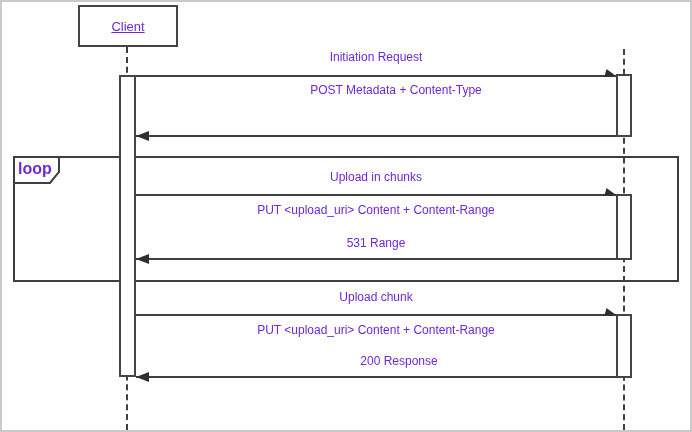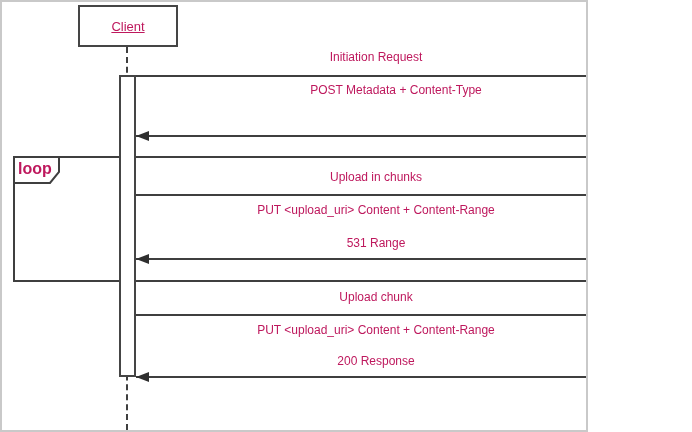--- a/index.html
+++ b/index.html
@@ -3,27 +3,27 @@
 <meta charset="utf-8">
 <style>
   html, body {
     margin: 0;
     padding: 0;
     background: #ffffff;
     font-family: "Liberation Sans", "DejaVu Sans", sans-serif;
   }
   .canvas {
     position: relative;
-    width: 588px;
+    width: 692px;
     height: 432px;
     box-sizing: border-box;
     background: #ffffff;
     border: 2px solid #c9c9c9;
     overflow: hidden;
-    color: #be185d;
+    color: #6d28d9;
   }
   
   .actor {
     position: absolute;
     box-sizing: border-box;
     border: 2px solid #454545;
     background: #ffffff;
     display: flex;
     align-items: center;
     justify-content: center;
@@ -124,21 +124,21 @@
     white-space: nowrap;
   }
   .lbl-sec1 { top: 48px; }
   .lbl-req1 { top: 81px; padding-left: 20px; }
   .lbl-rsp1 { top: 112px; }
   .lbl-sec2 { top: 168px; }
   .lbl-req2 { top: 201px; }
   .lbl-rsp2 { top: 234px; }
   .lbl-sec3 { top: 288px; }
   .lbl-req3 { top: 321px; }
-  .lbl-rsp3 { top: 352px; }
+  .lbl-rsp3 { top: 352px; margin-left: 23px; }
 </style>
 </head>
 <body>
 
 <div class="canvas">
 
   <div class="lifeline client"></div>
   <div class="lifeline server"></div>
 
   <div class="actor client">

